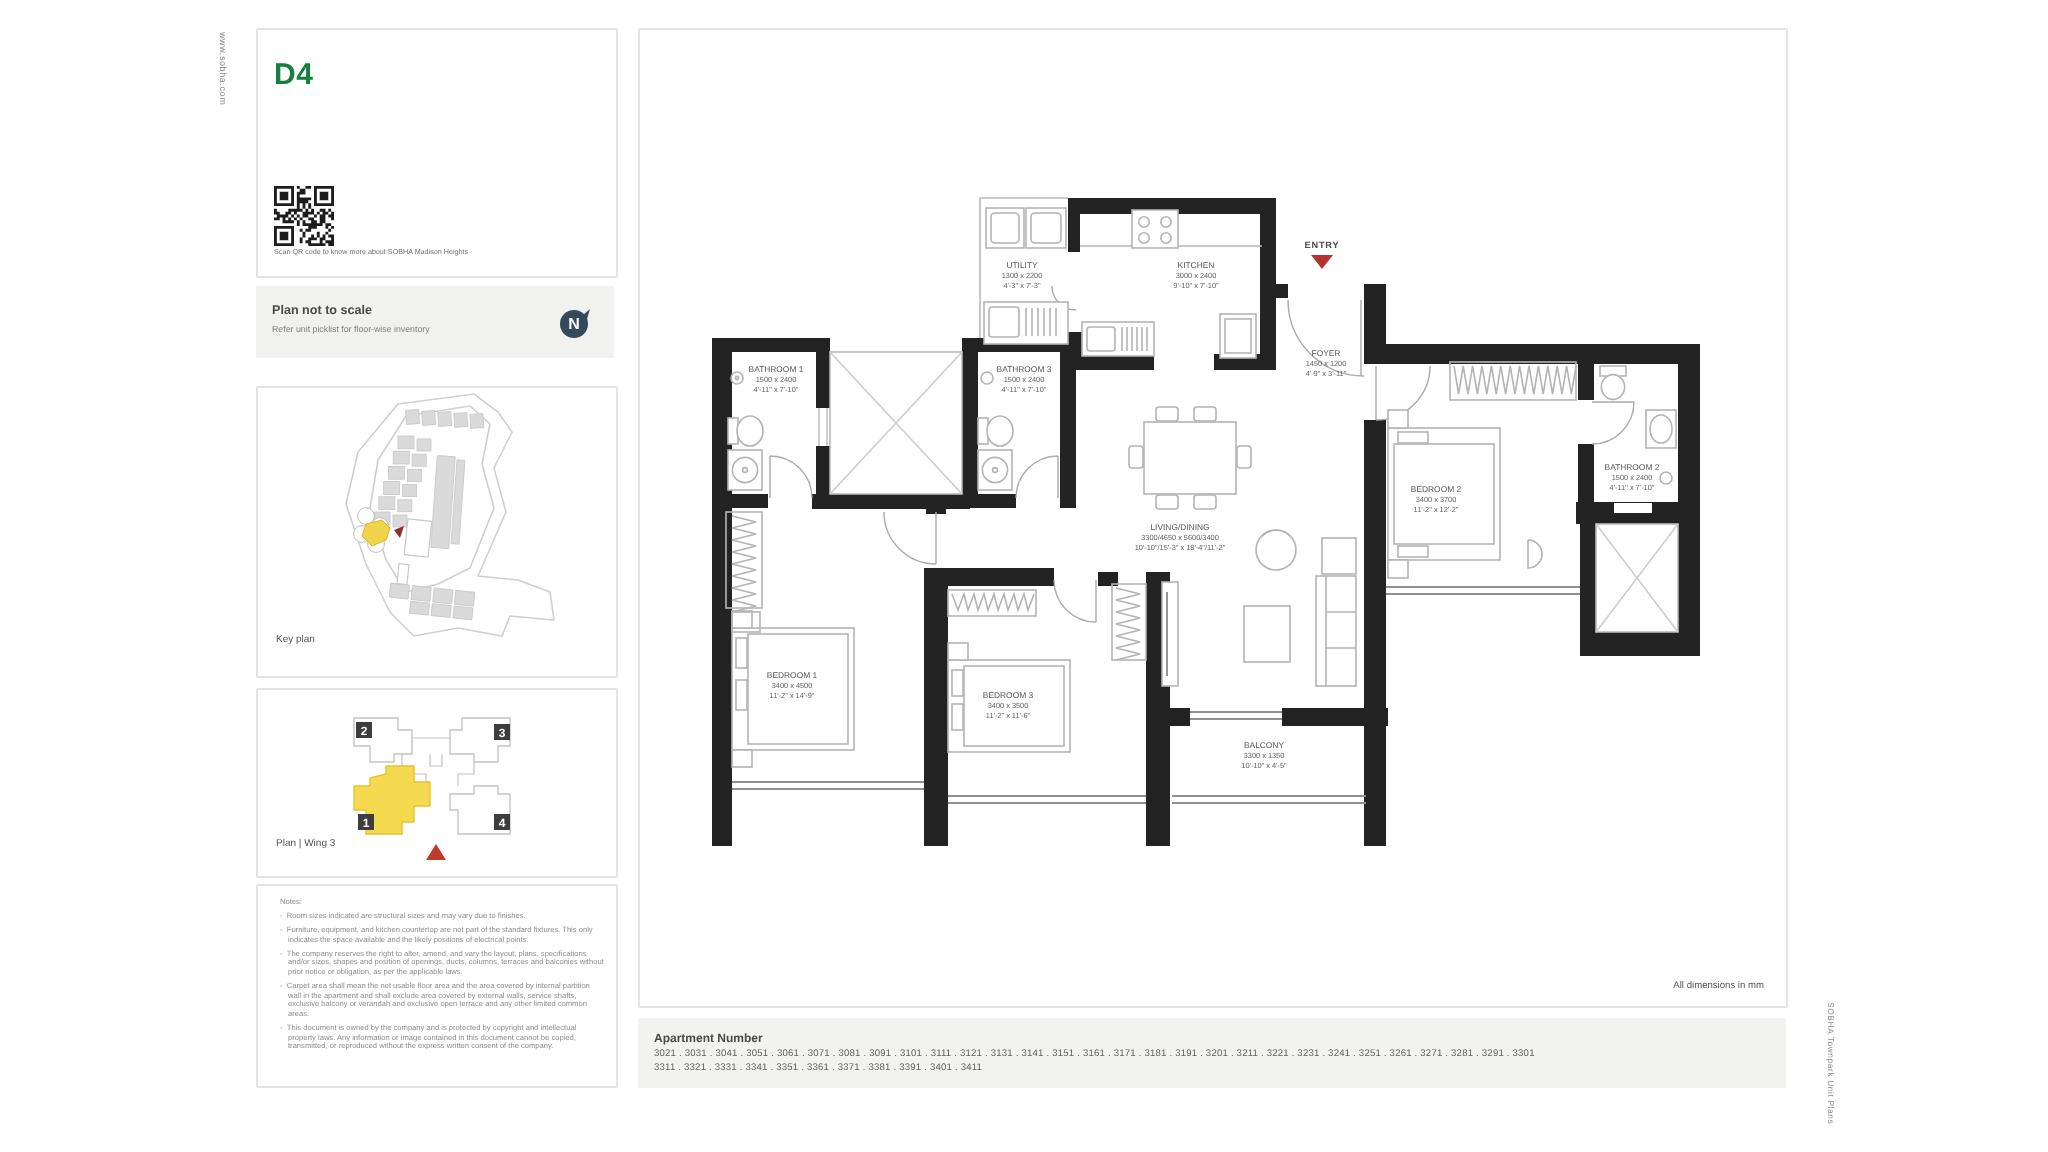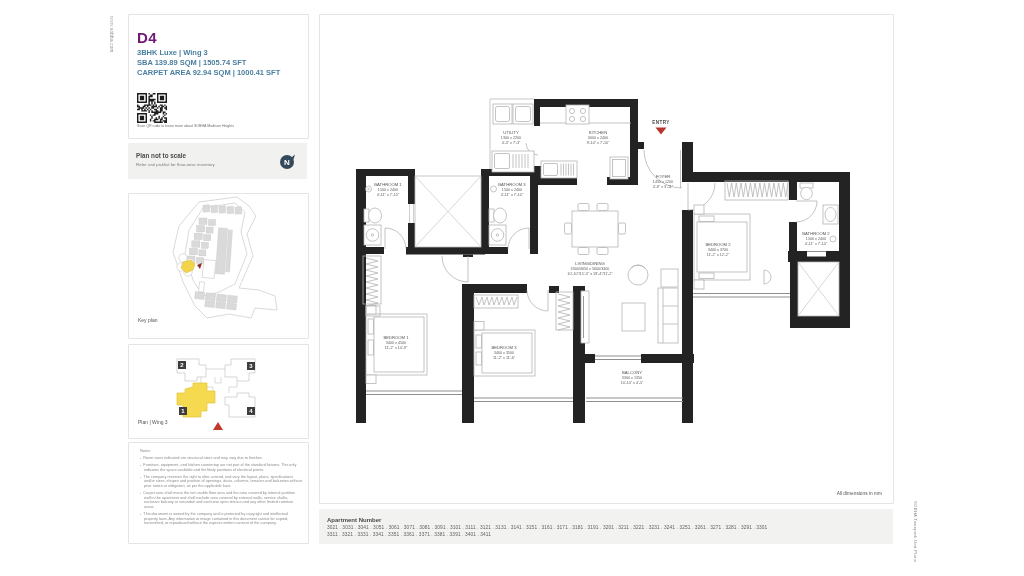--- a/index.html
+++ b/index.html
@@ -9,22 +9,21 @@
 .vtext{position:absolute;color:#8a8a8a;font-size:4.5px;letter-spacing:.3px;}
 </style>
 </head>
 <body>
 
 <div class="vtext" style="left:114px;top:16px;font-size:4.5px;transform:rotate(90deg);transform-origin:0 0;">www.sobha.com</div>
 
 <div class="vtext" style="left:918px;top:501px;font-size:4.2px;transform:rotate(90deg);transform-origin:0 0;">SOBHA Townpark Unit Plans</div>
 
 <div class="card" style="left:128px;top:14px;width:179px;height:123px;">
-  <div class="abs" style="left:8px;top:14px;font-size:15px;font-weight:bold;color:#701a75;letter-spacing:.3px;">D4</div>
-  <div class="abs" style="left:8px;top:33px;font-size:7.5px;font-weight:bold;color:#4a7fa0;line-height:9.8px;">3BHK Luxe | Wing 3<br>SBA 139.89 SQM | 1505.74 SFT<br>CARPET AREA 92.94 SQM | 1000.41 SFT</div>
+  <div class="abs" style="left:8px;top:14px;font-size:15px;font-weight:bold;color:#15803d;letter-spacing:.3px;">D4</div>
   <svg class="abs" style="left:8px;top:78px;" width="30" height="30" viewBox="0 0 21 21">
       <rect width="21" height="21" fill="#fff"></rect>
       <path fill="#1c1c1c" d="M0 0h1v1h-1zM1 0h1v1h-1zM2 0h1v1h-1zM3 0h1v1h-1zM4 0h1v1h-1zM5 0h1v1h-1zM6 0h1v1h-1zM8 0h1v1h-1zM11 0h1v1h-1zM12 0h1v1h-1zM14 0h1v1h-1zM15 0h1v1h-1zM16 0h1v1h-1zM17 0h1v1h-1zM18 0h1v1h-1zM19 0h1v1h-1zM20 0h1v1h-1zM0 1h1v1h-1zM6 1h1v1h-1zM9 1h1v1h-1zM10 1h1v1h-1zM14 1h1v1h-1zM20 1h1v1h-1zM0 2h1v1h-1zM2 2h1v1h-1zM3 2h1v1h-1zM4 2h1v1h-1zM6 2h1v1h-1zM8 2h1v1h-1zM9 2h1v1h-1zM10 2h1v1h-1zM14 2h1v1h-1zM16 2h1v1h-1zM17 2h1v1h-1zM18 2h1v1h-1zM20 2h1v1h-1zM0 3h1v1h-1zM2 3h1v1h-1zM3 3h1v1h-1zM4 3h1v1h-1zM6 3h1v1h-1zM8 3h1v1h-1zM14 3h1v1h-1zM16 3h1v1h-1zM17 3h1v1h-1zM18 3h1v1h-1zM20 3h1v1h-1zM0 4h1v1h-1zM2 4h1v1h-1zM3 4h1v1h-1zM4 4h1v1h-1zM6 4h1v1h-1zM8 4h1v1h-1zM9 4h1v1h-1zM10 4h1v1h-1zM11 4h1v1h-1zM12 4h1v1h-1zM14 4h1v1h-1zM16 4h1v1h-1zM17 4h1v1h-1zM18 4h1v1h-1zM20 4h1v1h-1zM0 5h1v1h-1zM6 5h1v1h-1zM8 5h1v1h-1zM9 5h1v1h-1zM10 5h1v1h-1zM11 5h1v1h-1zM14 5h1v1h-1zM20 5h1v1h-1zM0 6h1v1h-1zM1 6h1v1h-1zM2 6h1v1h-1zM3 6h1v1h-1zM4 6h1v1h-1zM5 6h1v1h-1zM6 6h1v1h-1zM8 6h1v1h-1zM10 6h1v1h-1zM12 6h1v1h-1zM14 6h1v1h-1zM15 6h1v1h-1zM16 6h1v1h-1zM17 6h1v1h-1zM18 6h1v1h-1zM19 6h1v1h-1zM20 6h1v1h-1zM8 7h1v1h-1zM10 7h1v1h-1zM12 7h1v1h-1zM0 8h1v1h-1zM5 8h1v1h-1zM6 8h1v1h-1zM7 8h1v1h-1zM8 8h1v1h-1zM9 8h1v1h-1zM11 8h1v1h-1zM13 8h1v1h-1zM16 8h1v1h-1zM17 8h1v1h-1zM19 8h1v1h-1zM0 9h1v1h-1zM1 9h1v1h-1zM4 9h1v1h-1zM5 9h1v1h-1zM7 9h1v1h-1zM10 9h1v1h-1zM11 9h1v1h-1zM12 9h1v1h-1zM13 9h1v1h-1zM15 9h1v1h-1zM17 9h1v1h-1zM18 9h1v1h-1zM20 9h1v1h-1zM1 10h1v1h-1zM2 10h1v1h-1zM3 10h1v1h-1zM4 10h1v1h-1zM6 10h1v1h-1zM8 10h1v1h-1zM10 10h1v1h-1zM11 10h1v1h-1zM14 10h1v1h-1zM16 10h1v1h-1zM17 10h1v1h-1zM19 10h1v1h-1zM20 10h1v1h-1zM0 11h1v1h-1zM1 11h1v1h-1zM3 11h1v1h-1zM5 11h1v1h-1zM7 11h1v1h-1zM9 11h1v1h-1zM12 11h1v1h-1zM13 11h1v1h-1zM16 11h1v1h-1zM17 11h1v1h-1zM20 11h1v1h-1zM3 12h1v1h-1zM4 12h1v1h-1zM5 12h1v1h-1zM6 12h1v1h-1zM8 12h1v1h-1zM10 12h1v1h-1zM13 12h1v1h-1zM14 12h1v1h-1zM16 12h1v1h-1zM17 12h1v1h-1zM8 13h1v1h-1zM10 13h1v1h-1zM11 13h1v1h-1zM12 13h1v1h-1zM13 13h1v1h-1zM14 13h1v1h-1zM15 13h1v1h-1zM16 13h1v1h-1zM18 13h1v1h-1zM19 13h1v1h-1zM0 14h1v1h-1zM1 14h1v1h-1zM2 14h1v1h-1zM3 14h1v1h-1zM4 14h1v1h-1zM5 14h1v1h-1zM6 14h1v1h-1zM12 14h1v1h-1zM13 14h1v1h-1zM14 14h1v1h-1zM18 14h1v1h-1zM20 14h1v1h-1zM0 15h1v1h-1zM6 15h1v1h-1zM9 15h1v1h-1zM11 15h1v1h-1zM12 15h1v1h-1zM19 15h1v1h-1zM0 16h1v1h-1zM2 16h1v1h-1zM3 16h1v1h-1zM4 16h1v1h-1zM6 16h1v1h-1zM10 16h1v1h-1zM15 16h1v1h-1zM18 16h1v1h-1zM0 17h1v1h-1zM2 17h1v1h-1zM3 17h1v1h-1zM4 17h1v1h-1zM6 17h1v1h-1zM10 17h1v1h-1zM13 17h1v1h-1zM15 17h1v1h-1zM17 17h1v1h-1zM19 17h1v1h-1zM20 17h1v1h-1zM0 18h1v1h-1zM2 18h1v1h-1zM3 18h1v1h-1zM4 18h1v1h-1zM6 18h1v1h-1zM9 18h1v1h-1zM12 18h1v1h-1zM13 18h1v1h-1zM14 18h1v1h-1zM16 18h1v1h-1zM17 18h1v1h-1zM20 18h1v1h-1zM0 19h1v1h-1zM6 19h1v1h-1zM9 19h1v1h-1zM11 19h1v1h-1zM12 19h1v1h-1zM16 19h1v1h-1zM18 19h1v1h-1zM19 19h1v1h-1zM20 19h1v1h-1zM0 20h1v1h-1zM1 20h1v1h-1zM2 20h1v1h-1zM3 20h1v1h-1zM4 20h1v1h-1zM5 20h1v1h-1zM6 20h1v1h-1zM12 20h1v1h-1zM13 20h1v1h-1zM14 20h1v1h-1zM15 20h1v1h-1zM16 20h1v1h-1zM17 20h1v1h-1zM19 20h1v1h-1zM20 20h1v1h-1z"></path>
     </svg>
   <div class="abs" style="left:8px;top:109px;font-size:3.6px;color:#6f6f6f;">Scan QR code to know more about SOBHA Madison Heights</div>
 </div>
 
 <div class="abs" style="left:128px;top:143px;width:179px;height:36px;background:#f1f1f0;">
   <div class="abs" style="left:8px;top:9px;font-size:6.3px;font-weight:bold;color:#4a4a4a;">Plan not to scale</div>
   <div class="abs" style="left:8px;top:19px;font-size:4.4px;color:#7d7d7d;">Refer unit picklist for floor-wise inventory</div>

